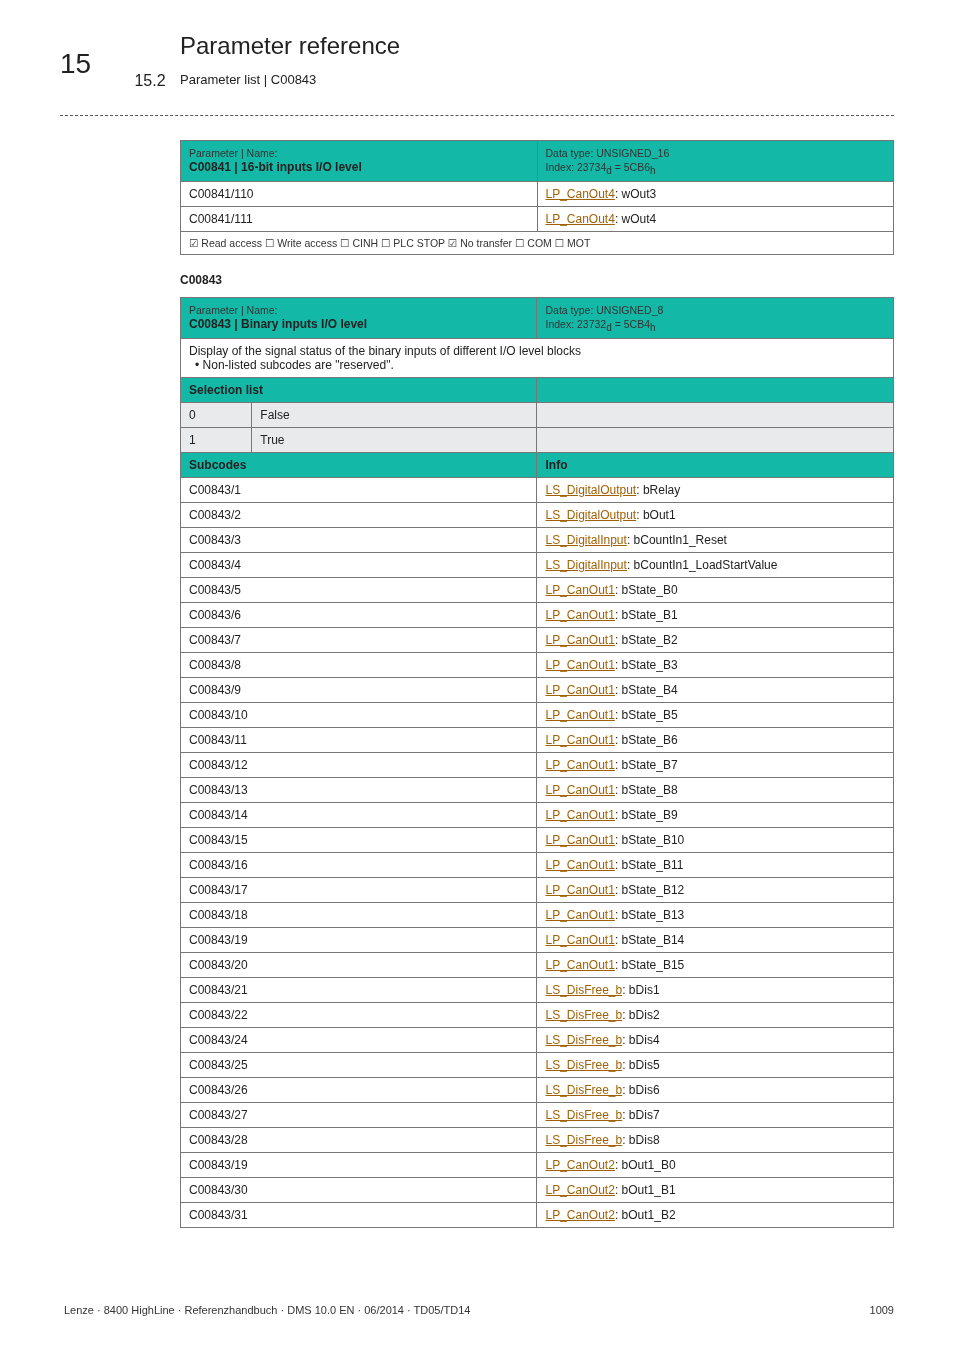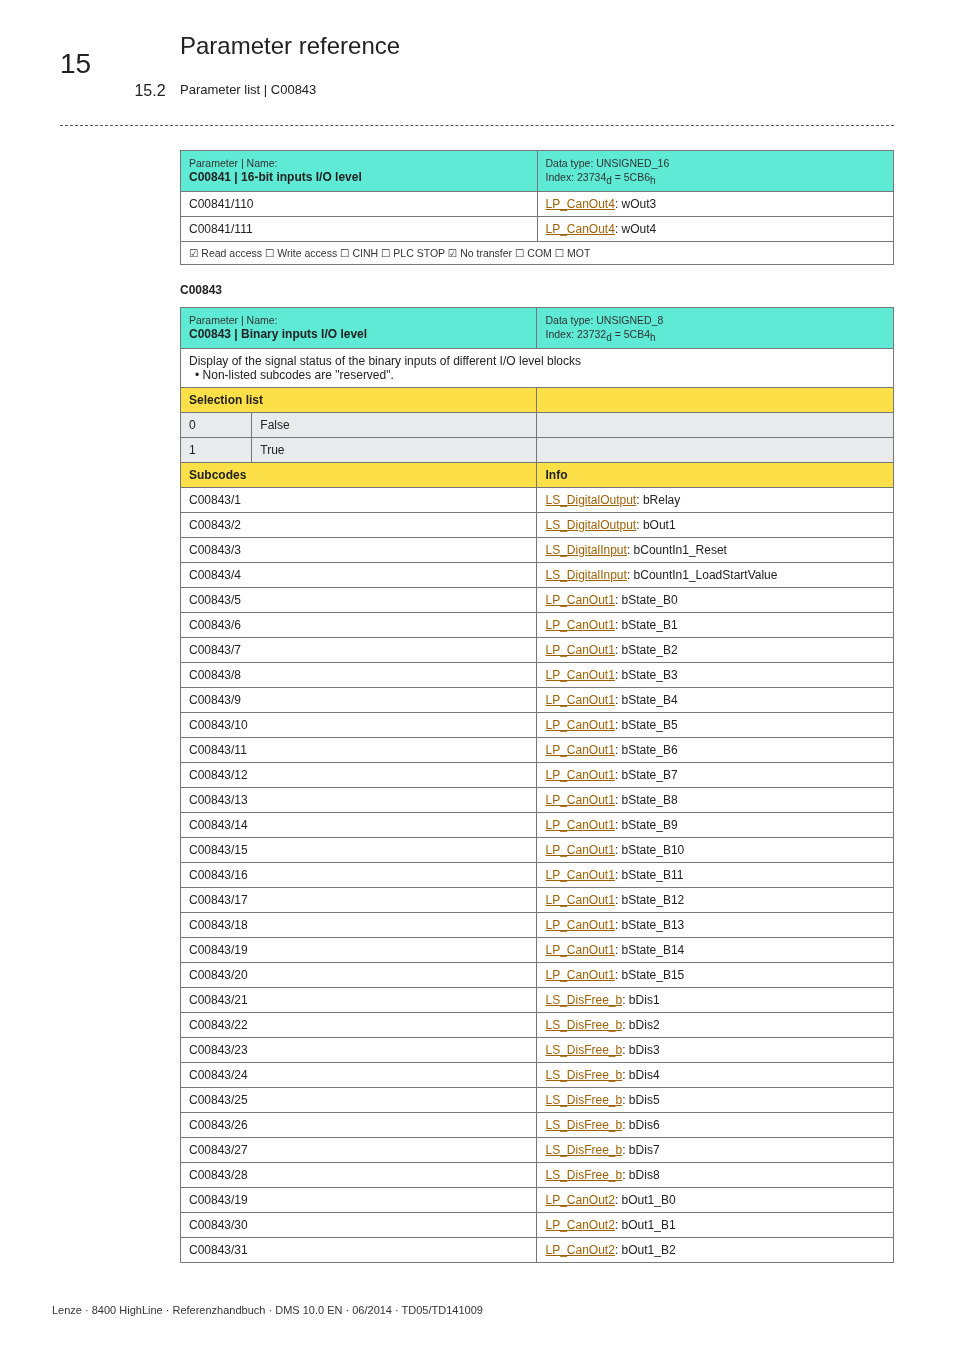--- a/index.html
+++ b/index.html
@@ -24,21 +24,21 @@
   }
   .chapter-title {
     font-size: 24px;
     font-weight: 400;
     margin-left: 120px;
     padding-top: 0;
   }
   .section-line {
     font-size: 13px;
     margin-left: 120px;
-    margin-top: 22px;
+    margin-top: 12px;
     color: #222;
   }
   .section-num { display:inline-block; width:60px; position:absolute; left:60px;text-align:center; }
   .sec-wrap { position:relative; margin-top:6px;}
   hr.dashed {
     border: none;
     border-top: 1px dashed #555;
     margin: 28px 0 24px 0;
   }
   .content { margin-left: 120px; }
@@ -49,39 +49,40 @@
     font-size: 12px;
     margin-bottom: 18px;
   }
   table.param td, table.param th {
     border: 1px solid #777;
     padding: 5px 8px;
     vertical-align: top;
     text-align: left;
     font-weight: normal;
   }
-  .hdr-dark { background: #5eead4; }
-  .hdr-mid  { background: #fde047; }
+  .hdr-dark { background: #14b8a6; }
+  .hdr-mid  { background: #14b8a6; }
   .hdr-light{ background: #e9eaeb; }
   .tiny { font-size: 10.5px; color:#333; }
   .right { text-align: right; }
   .link { color: #a16207; text-decoration: underline; }
   .anchor-label {
     font-size: 12px;
     font-weight: bold;
     margin: 10px 0 10px 0;
   }
   .footer {
     position: absolute;
     bottom: 34px;
-    left: 52px;
+    left: 64px;
     right: 60px;
     font-size: 11px;
     color: #333;
     display: flex;
+    justify-content: space-between;
   }
   .sub { font-size:10px; vertical-align: sub;}
 </style>
 </head>
 <body>
 
 <div class="page">
   <div class="chapter-num">15</div>
   <div class="chapter-title">Parameter reference</div>
   <div class="sec-wrap">
@@ -253,24 +254,20 @@
           </tr>
           <tr>
             <td colspan="2">C00843/21</td>
             <td><span class="link">LS_DisFree_b</span><span>: bDis1</span></td>
           </tr>
           <tr>
             <td colspan="2">C00843/22</td>
             <td><span class="link">LS_DisFree_b</span><span>: bDis2</span></td>
           </tr>
           <tr>
-            <td colspan="2">C00843/23</td>
-            <td><span class="link">LS_DisFree_b</span><span>: bDis3</span></td>
-          </tr>
-          <tr>
             <td colspan="2">C00843/24</td>
             <td><span class="link">LS_DisFree_b</span><span>: bDis4</span></td>
           </tr>
           <tr>
             <td colspan="2">C00843/25</td>
             <td><span class="link">LS_DisFree_b</span><span>: bDis5</span></td>
           </tr>
           <tr>
             <td colspan="2">C00843/26</td>
             <td><span class="link">LS_DisFree_b</span><span>: bDis6</span></td>

